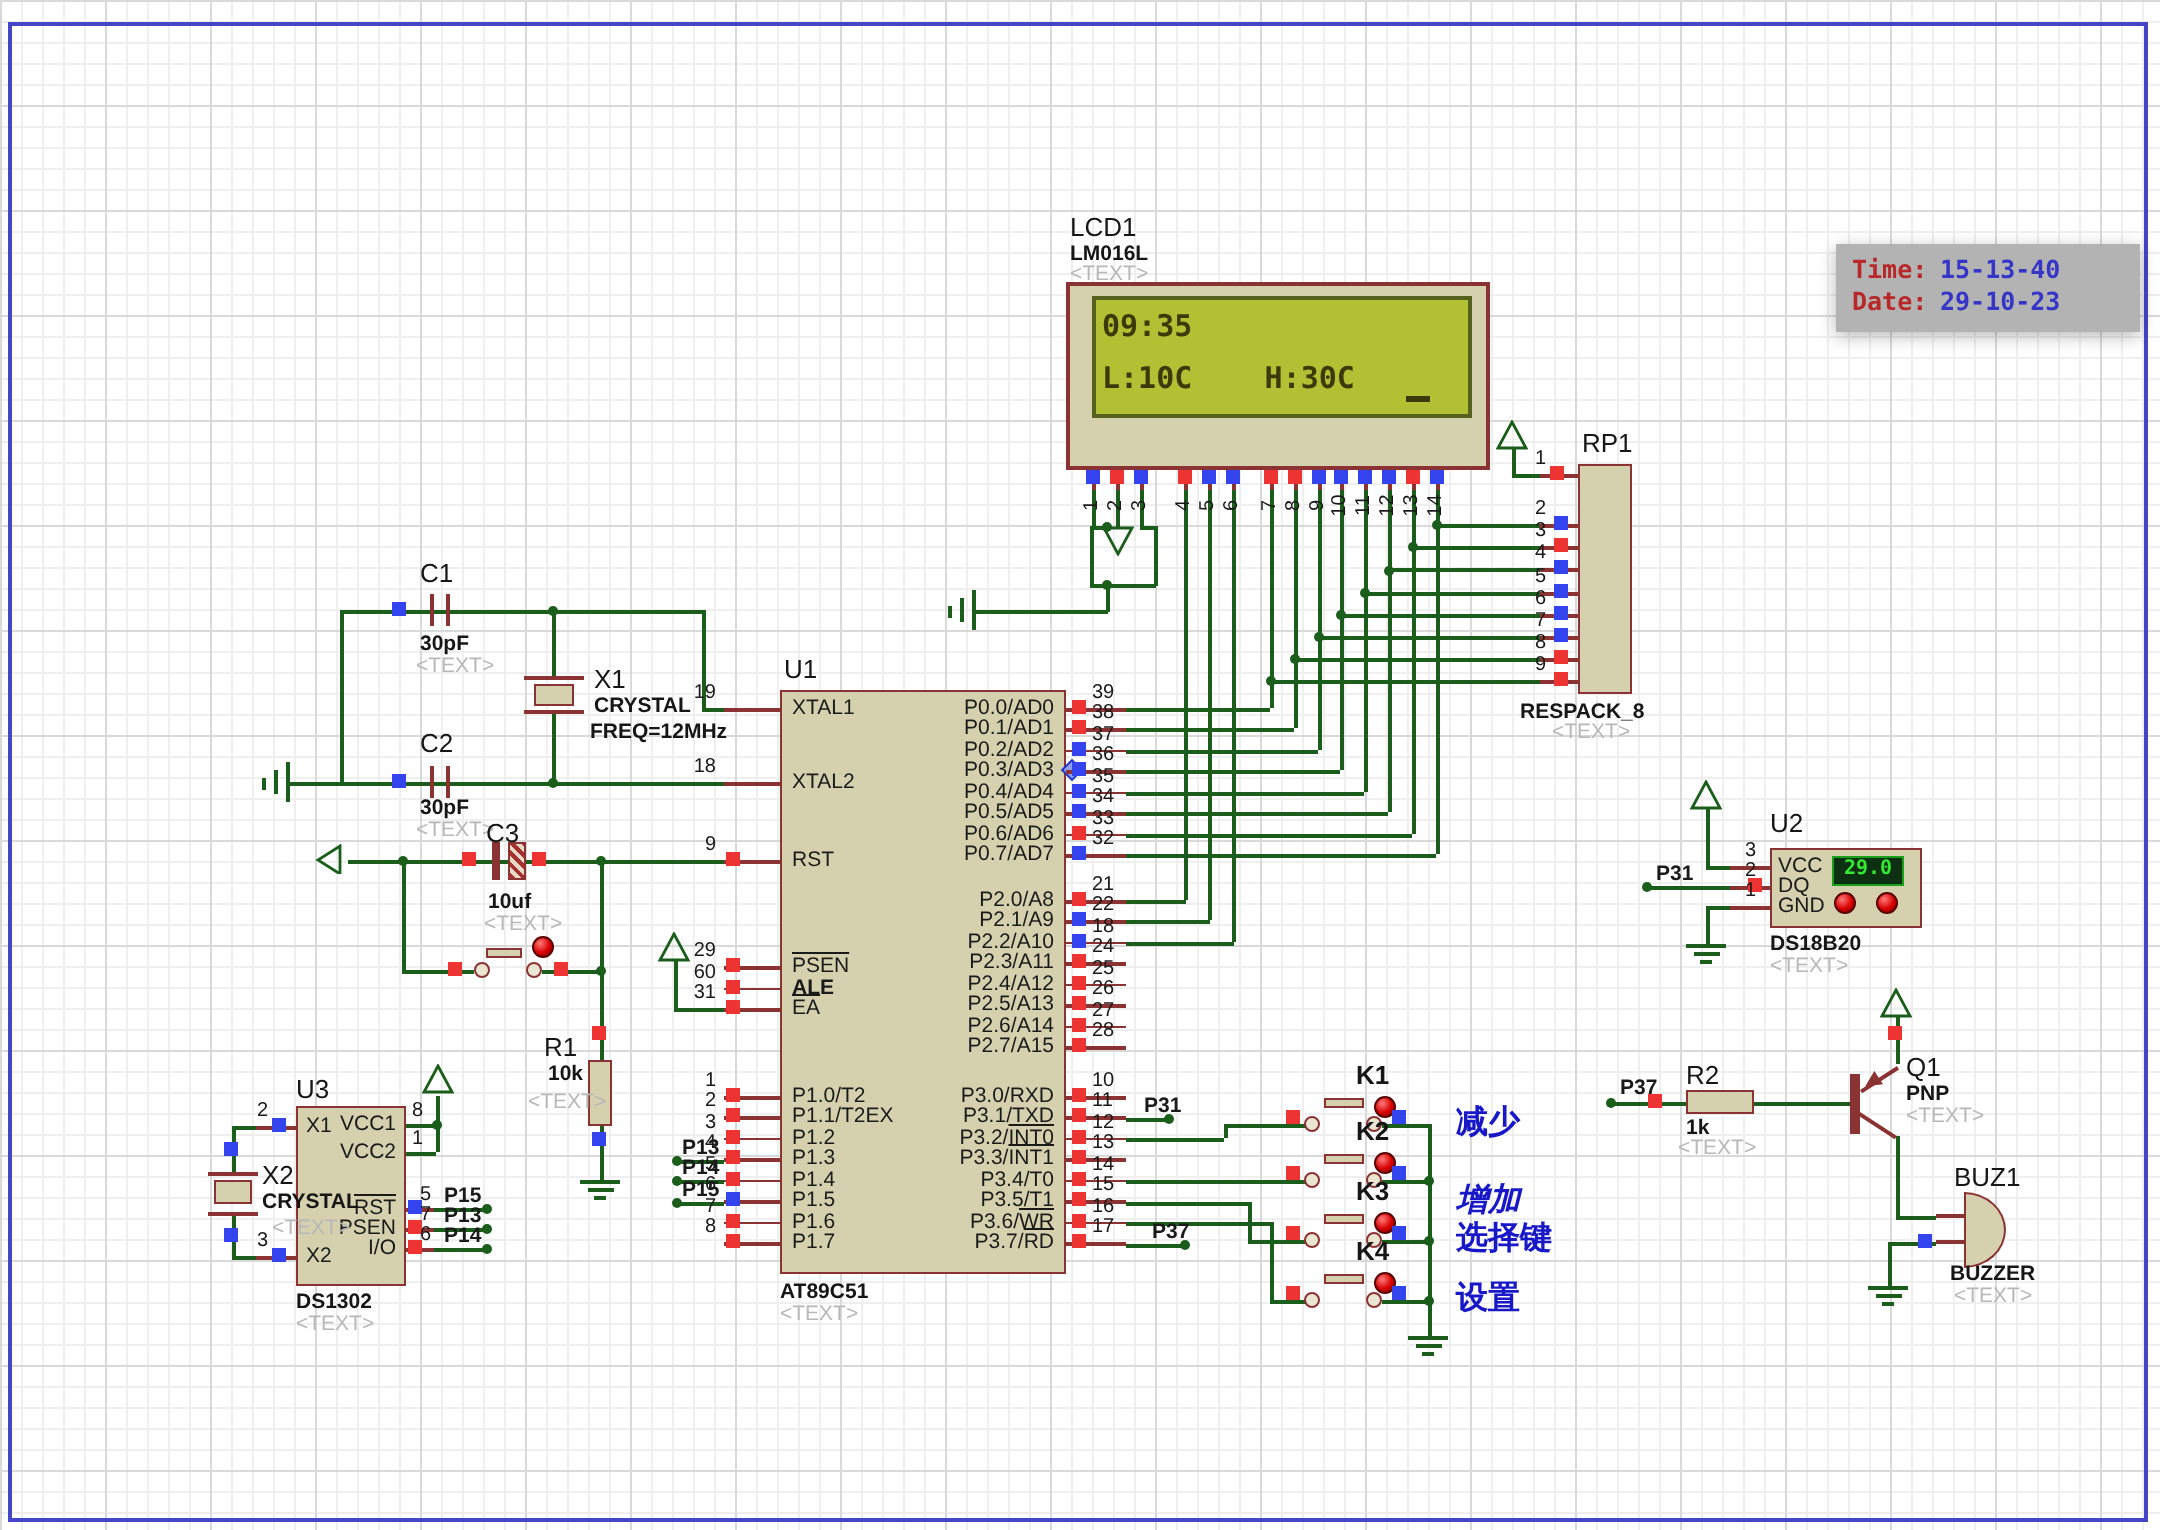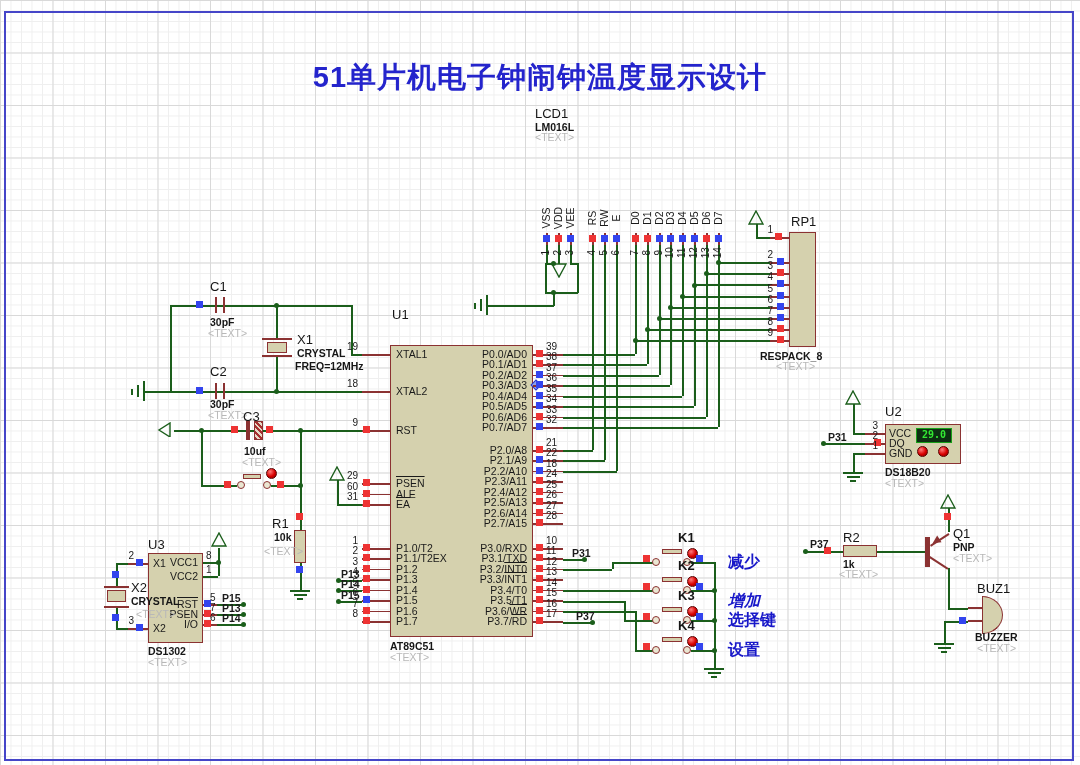--- a/index.html
+++ b/index.html
@@ -319,21 +319,21 @@
       <div style="position: absolute; left: 363px; top: 426px; width: 7px; height: 7px; background: rgb(238, 51, 51);"></div>
       <div class="lbl num rt" style="position: absolute; left: 318px; top: 417px; width: 40px;">9</div>
       <div class="lbl pname" style="position: absolute; left: 396px; top: 424px;"><span>RST</span></div>
       <div style="position: absolute; left: 362px; top: 483px; background: rgb(139, 50, 50); width: 28px; height: 1.5px;"></div>
       <div style="position: absolute; left: 363px; top: 479px; width: 7px; height: 7px; background: rgb(238, 51, 51);"></div>
       <div class="lbl num rt" style="position: absolute; left: 318px; top: 470px; width: 40px;">29</div>
       <div class="lbl pname" style="position: absolute; left: 396px; top: 477px;"><span class="ol">PSEN</span></div>
       <div style="position: absolute; left: 362px; top: 493.5px; background: rgb(139, 50, 50); width: 28px; height: 1.5px;"></div>
       <div style="position: absolute; left: 363px; top: 489.5px; width: 7px; height: 7px; background: rgb(238, 51, 51);"></div>
       <div class="lbl num rt" style="position: absolute; left: 318px; top: 480.5px; width: 40px;">60</div>
-      <div class="lbl pname" style="position: absolute; left: 396px; top: 487.5px;"><span>ALE</span></div>
+      <div class="lbl pname" style="position: absolute; left: 396px; top: 487.5px; font-weight: bold;"><span>ALE</span></div>
       <div style="position: absolute; left: 362px; top: 504px; background: rgb(139, 50, 50); width: 28px; height: 1.5px;"></div>
       <div style="position: absolute; left: 363px; top: 500px; width: 7px; height: 7px; background: rgb(238, 51, 51);"></div>
       <div class="lbl num rt" style="position: absolute; left: 318px; top: 491px; width: 40px;">31</div>
       <div class="lbl pname" style="position: absolute; left: 396px; top: 498px;"><span class="ol">EA</span></div>
       <div style="position: absolute; left: 362px; top: 548px; background: rgb(139, 50, 50); width: 28px; height: 1.5px;"></div>
       <div style="position: absolute; left: 363px; top: 544px; width: 7px; height: 7px; background: rgb(238, 51, 51);"></div>
       <div class="lbl num rt" style="position: absolute; left: 318px; top: 535px; width: 40px;">1</div>
       <div class="lbl pname" style="position: absolute; left: 396px; top: 542px;"><span>P1.0/T2</span></div>
       <div style="position: absolute; left: 362px; top: 558.45px; background: rgb(139, 50, 50); width: 28px; height: 1.5px;"></div>
       <div style="position: absolute; left: 363px; top: 554.45px; width: 7px; height: 7px; background: rgb(238, 51, 51);"></div>
@@ -564,27 +564,33 @@
       <div style="position: absolute; left: 266px; top: 468px; width: 11px; height: 11px; border-radius: 50%; background: radial-gradient(circle at 35% 30%, rgb(255, 122, 122), rgb(216, 0, 0) 55%, rgb(126, 0, 0) 100%); border: 1px solid rgb(90, 0, 0); box-sizing: border-box;"></div>
       <div class="lbl net" style="position: absolute; left: 341px; top: 568px;">P13</div>
       <div class="lbl net" style="position: absolute; left: 341px; top: 578px;">P14</div>
       <div class="lbl net" style="position: absolute; left: 341px; top: 589px;">P15</div>
       <div class="lbl net" style="position: absolute; left: 572px; top: 547px;">P31</div>
       <div class="lbl net" style="position: absolute; left: 576px; top: 610px;">P37</div>
       <div class="lbl net" style="position: absolute; left: 828px; top: 431px;">P31</div>
       <div class="lbl net" style="position: absolute; left: 810px; top: 538px;">P37</div>
     </div>
   <div class="frame"></div>
-  <div class="title">51单片机电子钟闹钟温度显示设计</div>
 
   <span class="lbl" style="left:535px;top:107px">LCD1</span>
   <span class="lbl b" style="left:535px;top:121px">LM016L</span>
   <span class="lbl ph" style="left:535px;top:131px">&lt;TEXT&gt;</span>
-
-  <span class="lbl" style="left:392px;top:308px">U1</span>
+  <div class="lcd-frame">
+    <div class="lcd-screen">
+      <div class="lcd-line" style="top:4px">09:35</div>
+      <div class="lcd-line" style="top:30px">L:10C    H:30C</div>
+      <div class="lcd-cursor"></div>
+    </div>
+  </div>
+
+  <span class="lbl" style="left:392px;top:328px">U1</span>
   <span class="lbl b" style="left:390px;top:640px">AT89C51</span>
   <span class="lbl ph" style="left:390px;top:651px">&lt;TEXT&gt;</span>
 
   <span class="lbl" style="left:791px;top:215px">RP1</span>
   <span class="lbl b" style="left:760px;top:350px">RESPACK_8</span>
   <span class="lbl ph" style="left:776px;top:360px">&lt;TEXT&gt;</span>
 
   <span class="lbl" style="left:885px;top:405px">U2</span>
   <span class="lbl b" style="left:885px;top:466px">DS18B20</span>
   <span class="lbl ph" style="left:885px;top:477px">&lt;TEXT&gt;</span>
@@ -623,14 +629,18 @@
 
   <span class="lbl" style="left:953px;top:527px">Q1</span>
   <span class="lbl b" style="left:953px;top:541px">PNP</span>
   <span class="lbl ph" style="left:953px;top:552px">&lt;TEXT&gt;</span>
 
   <span class="lbl" style="left:977px;top:582px">BUZ1</span>
   <span class="lbl b" style="left:975px;top:631px">BUZZER</span>
   <span class="lbl ph" style="left:977px;top:642px">&lt;TEXT&gt;</span>
 
   <div class="popup">
+    <div class="popup-body">
+      <div class="prow"><span class="plabel">Time:</span><span class="pval">15-13-40</span></div>
+      <div class="prow"><span class="plabel">Date:</span><span class="pval">29-10-23</span></div>
+    </div>
   </div>
 </div>
 
 </body></html>

